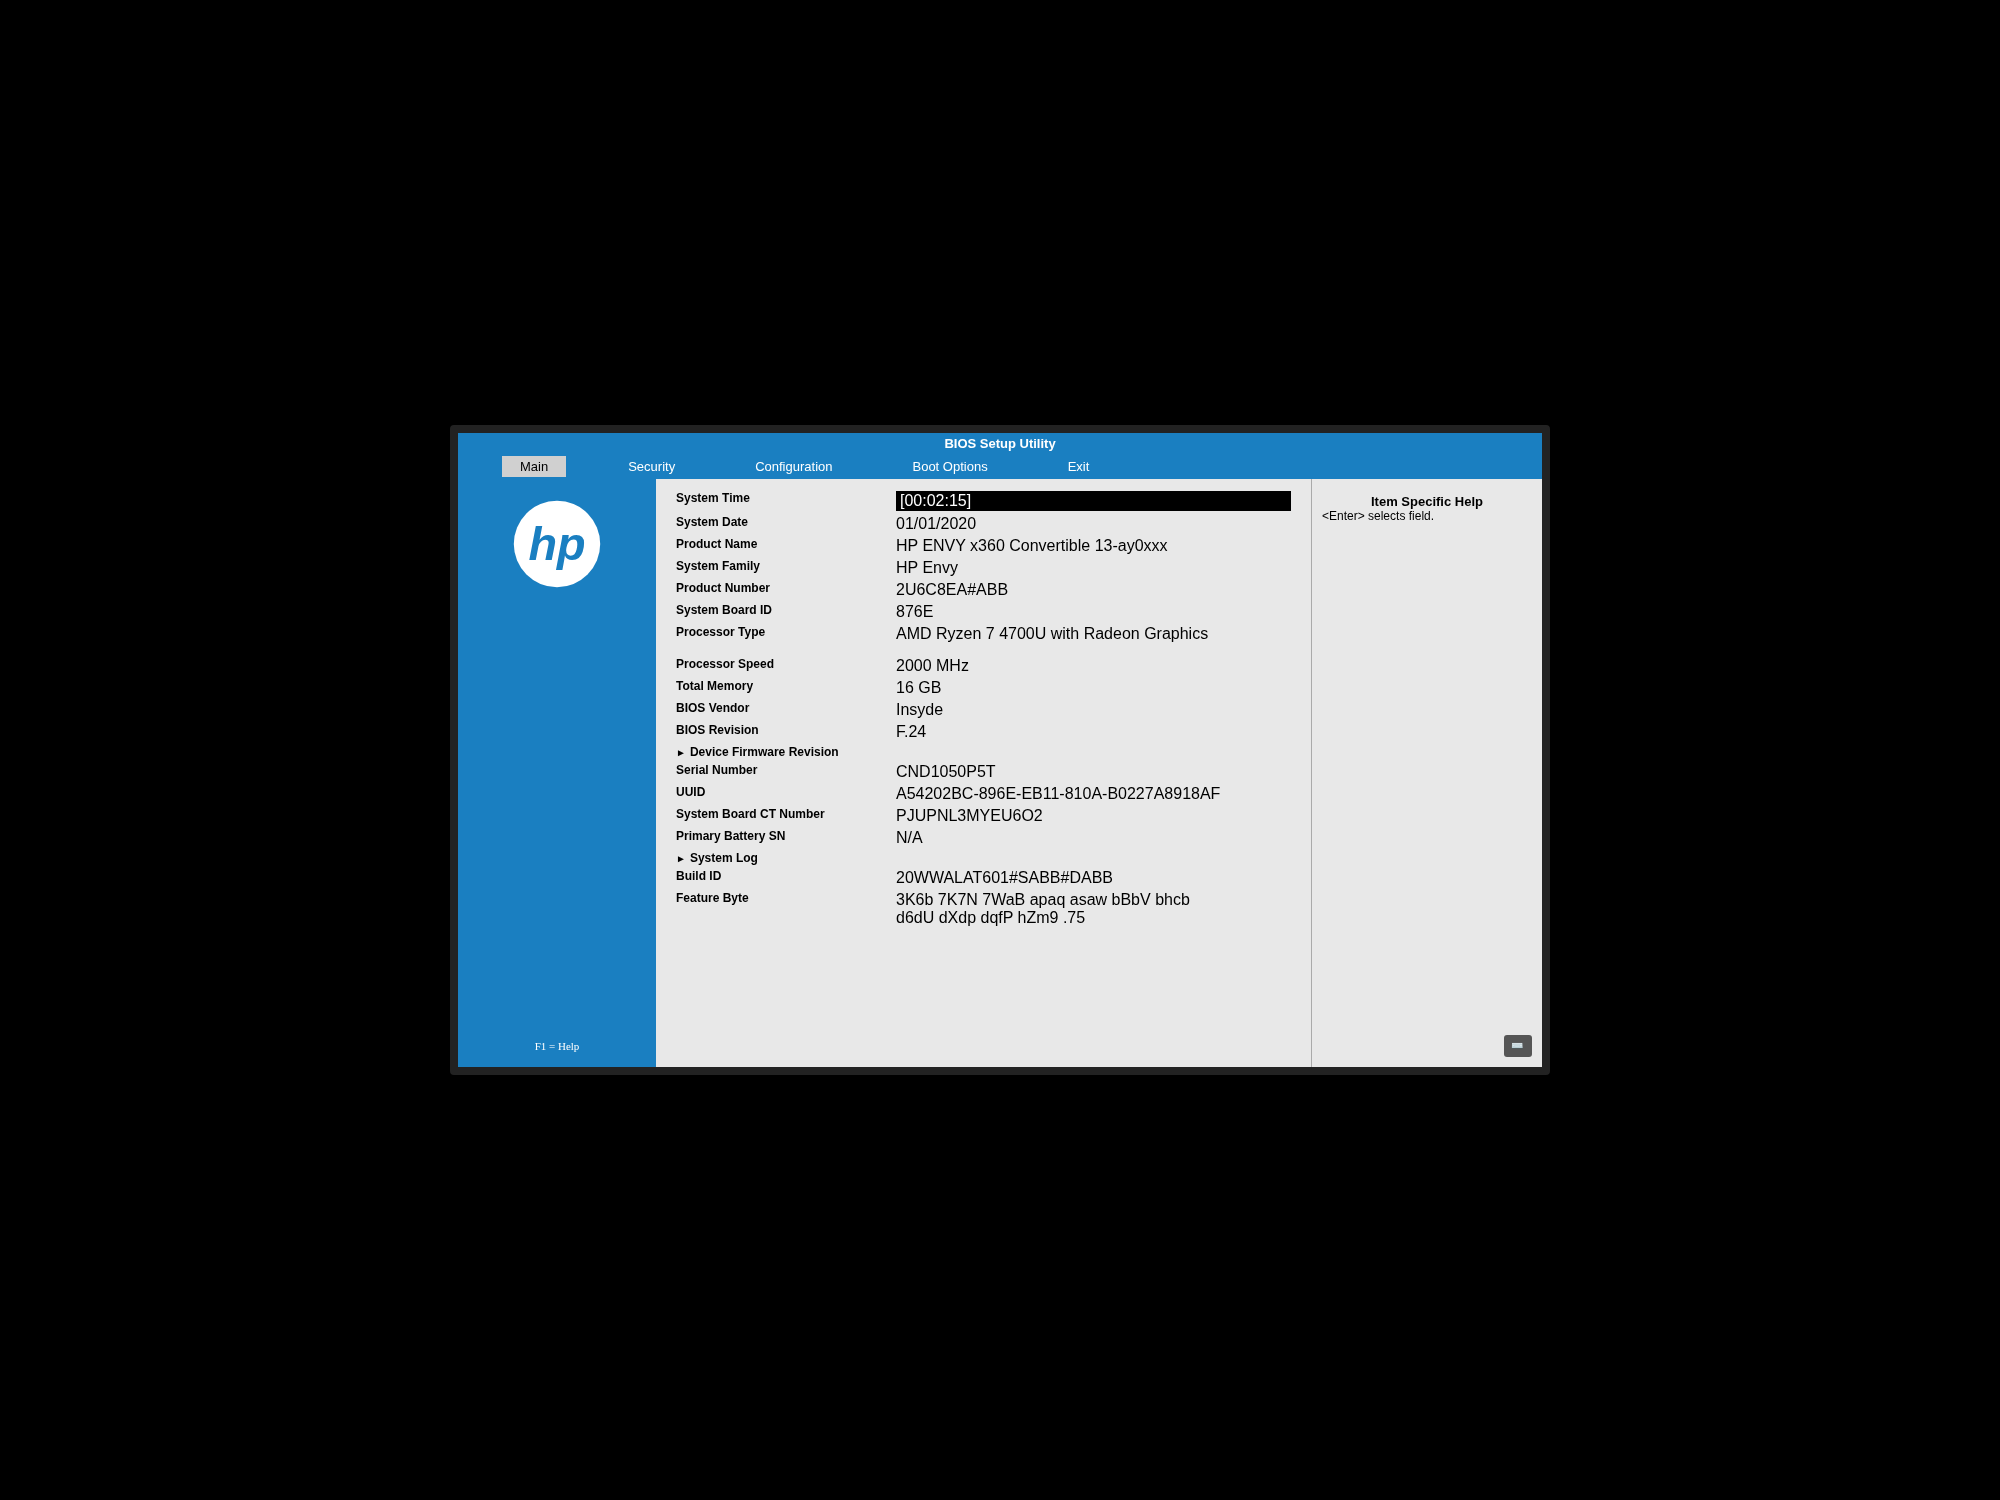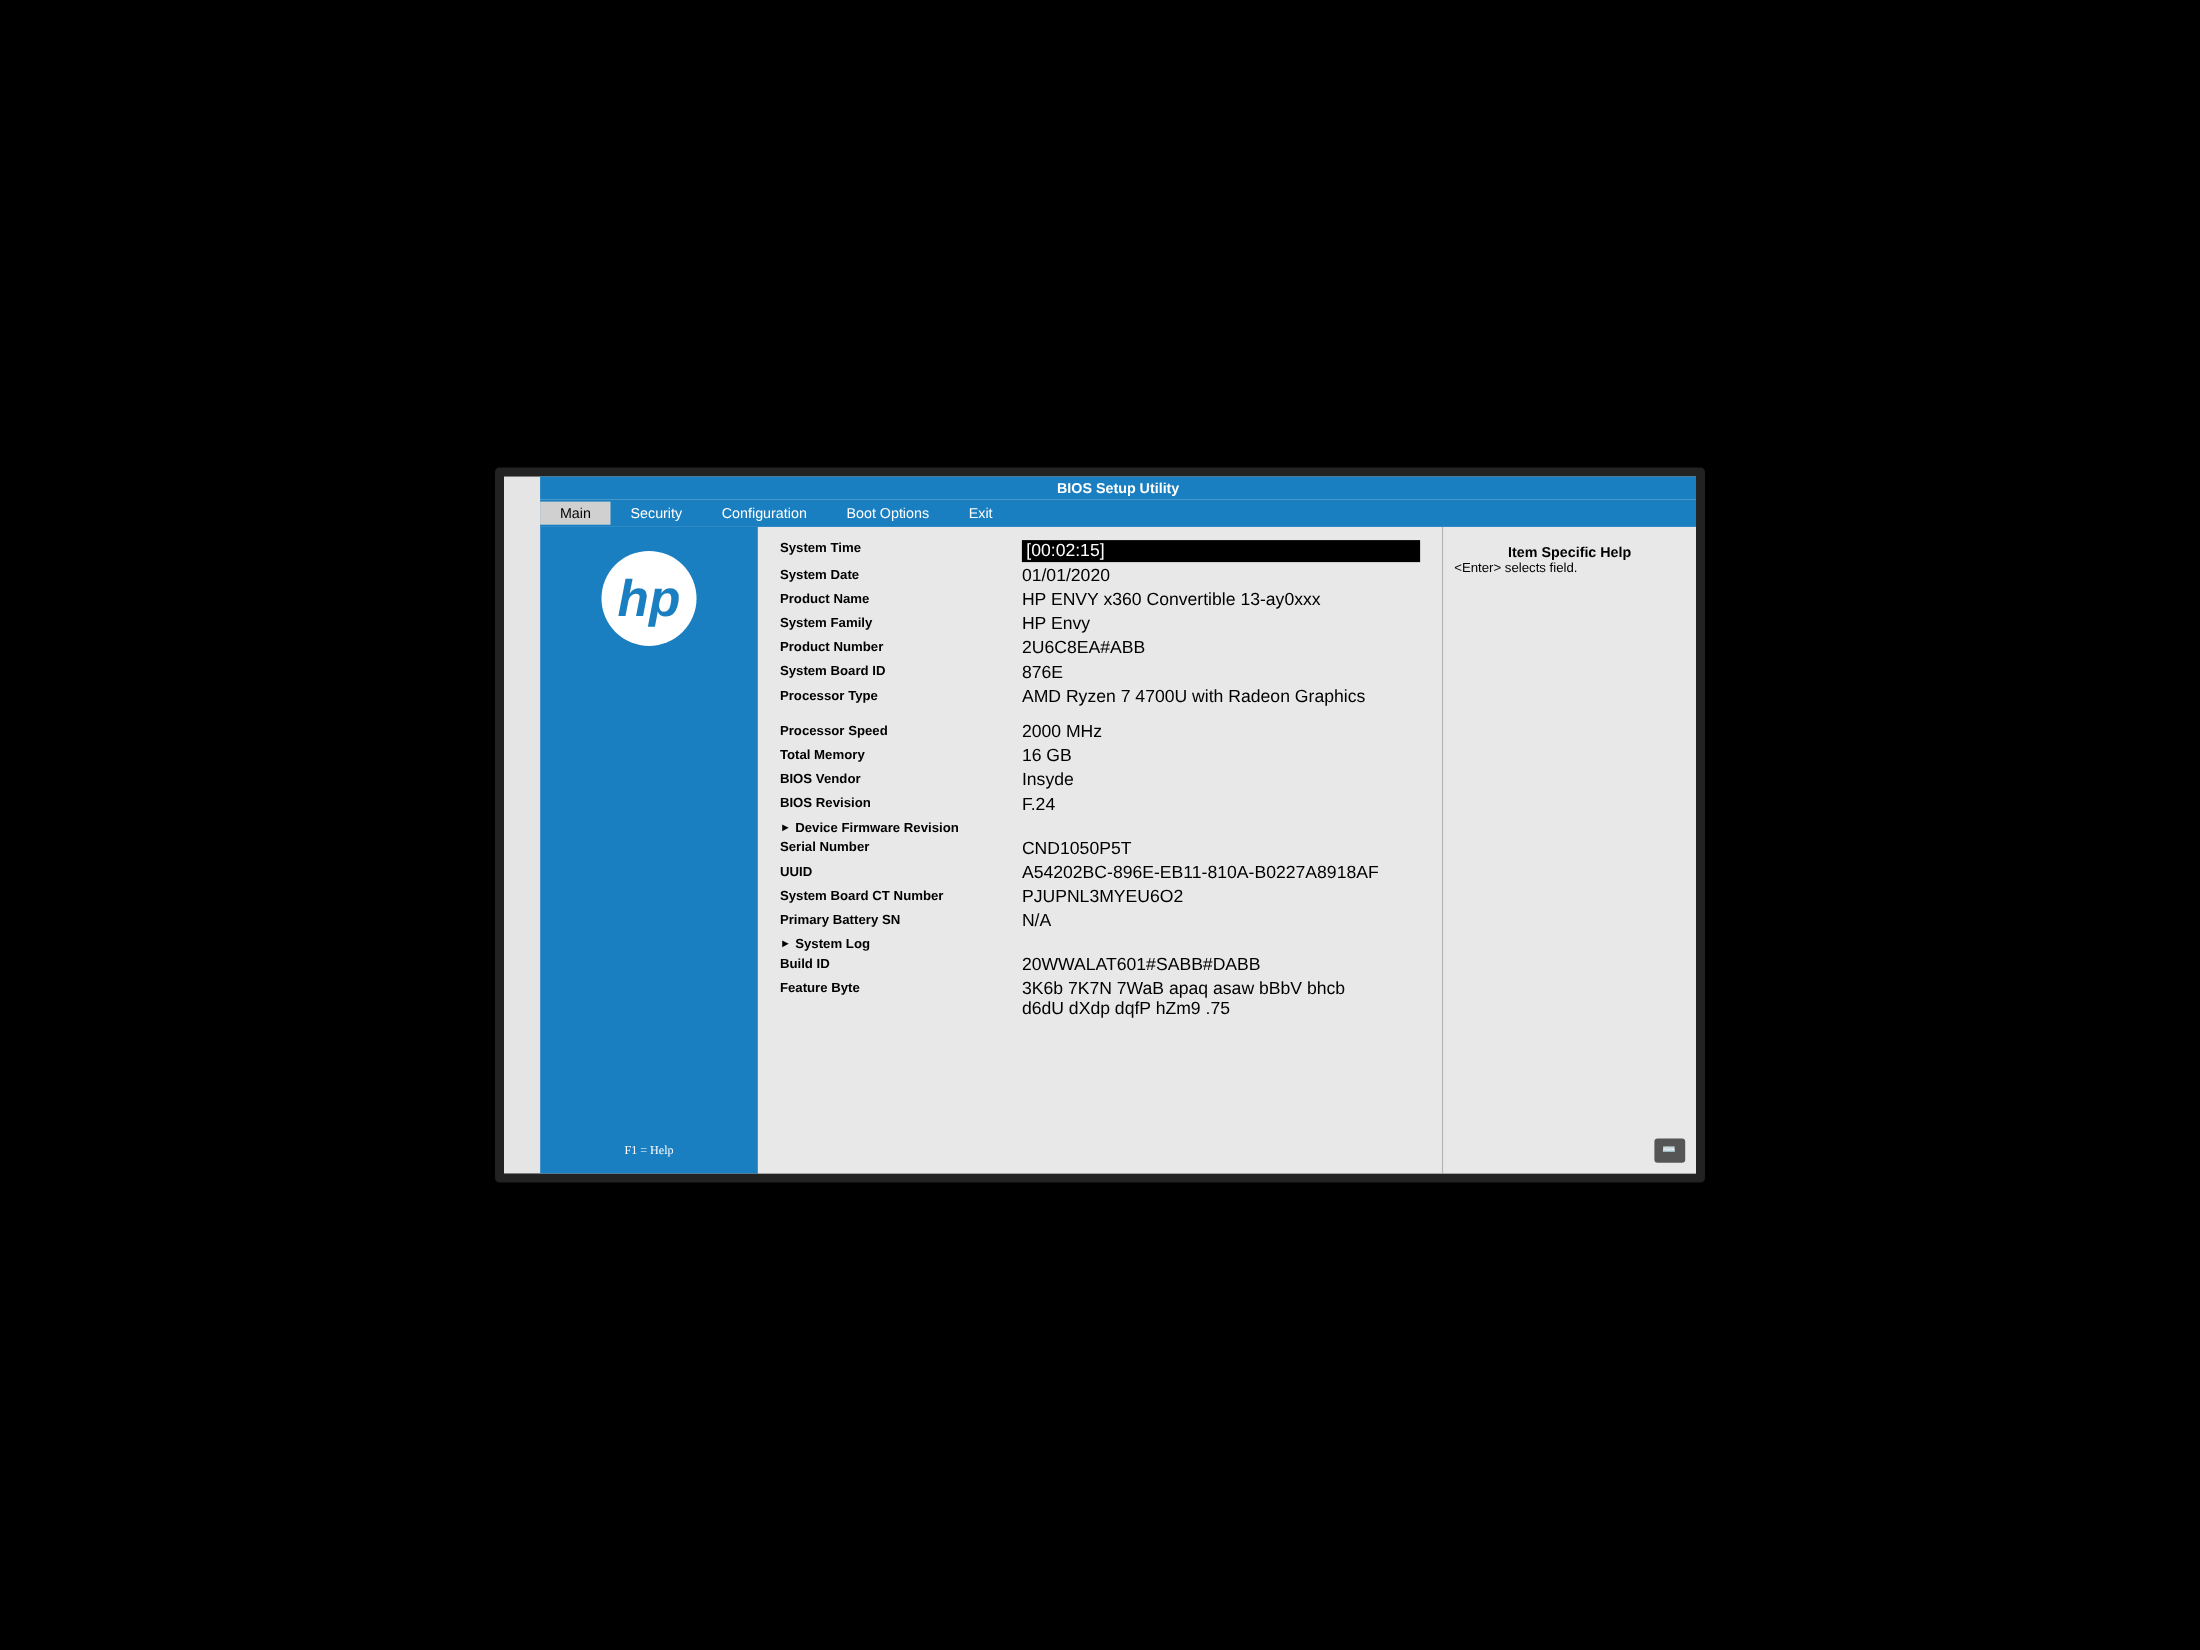--- a/index.html
+++ b/index.html
@@ -19,22 +19,21 @@
       border: 8px solid #222;
       border-radius: 4px;
       overflow: hidden;
       position: relative;
     }
     .bios-container {
       width: 100%;
       height: 100%;
       display: flex;
       flex-direction: column;
-      background: #e5e5e5;
-      padding-left: 33px;
+      background: #c2410c;
     }
     
     .title-bar {
       background: #1a7fc1;
       color: white;
       text-align: center;
       padding: 3px 0;
       font-size: 13px;
       font-weight: bold;
     }
@@ -44,20 +43,21 @@
       display: flex;
       align-items: center;
       padding: 2px 0;
       gap: 0;
     }
     .menu-item {
       color: white;
       padding: 3px 18px;
       font-size: 13px;
       cursor: pointer;
+      margin-left: 44px;
     }
     .menu-item.active {
       background: #d0d0d0;
       color: #000;
     }
     
     .content-area {
       display: flex;
       flex: 1;
       overflow: hidden;

